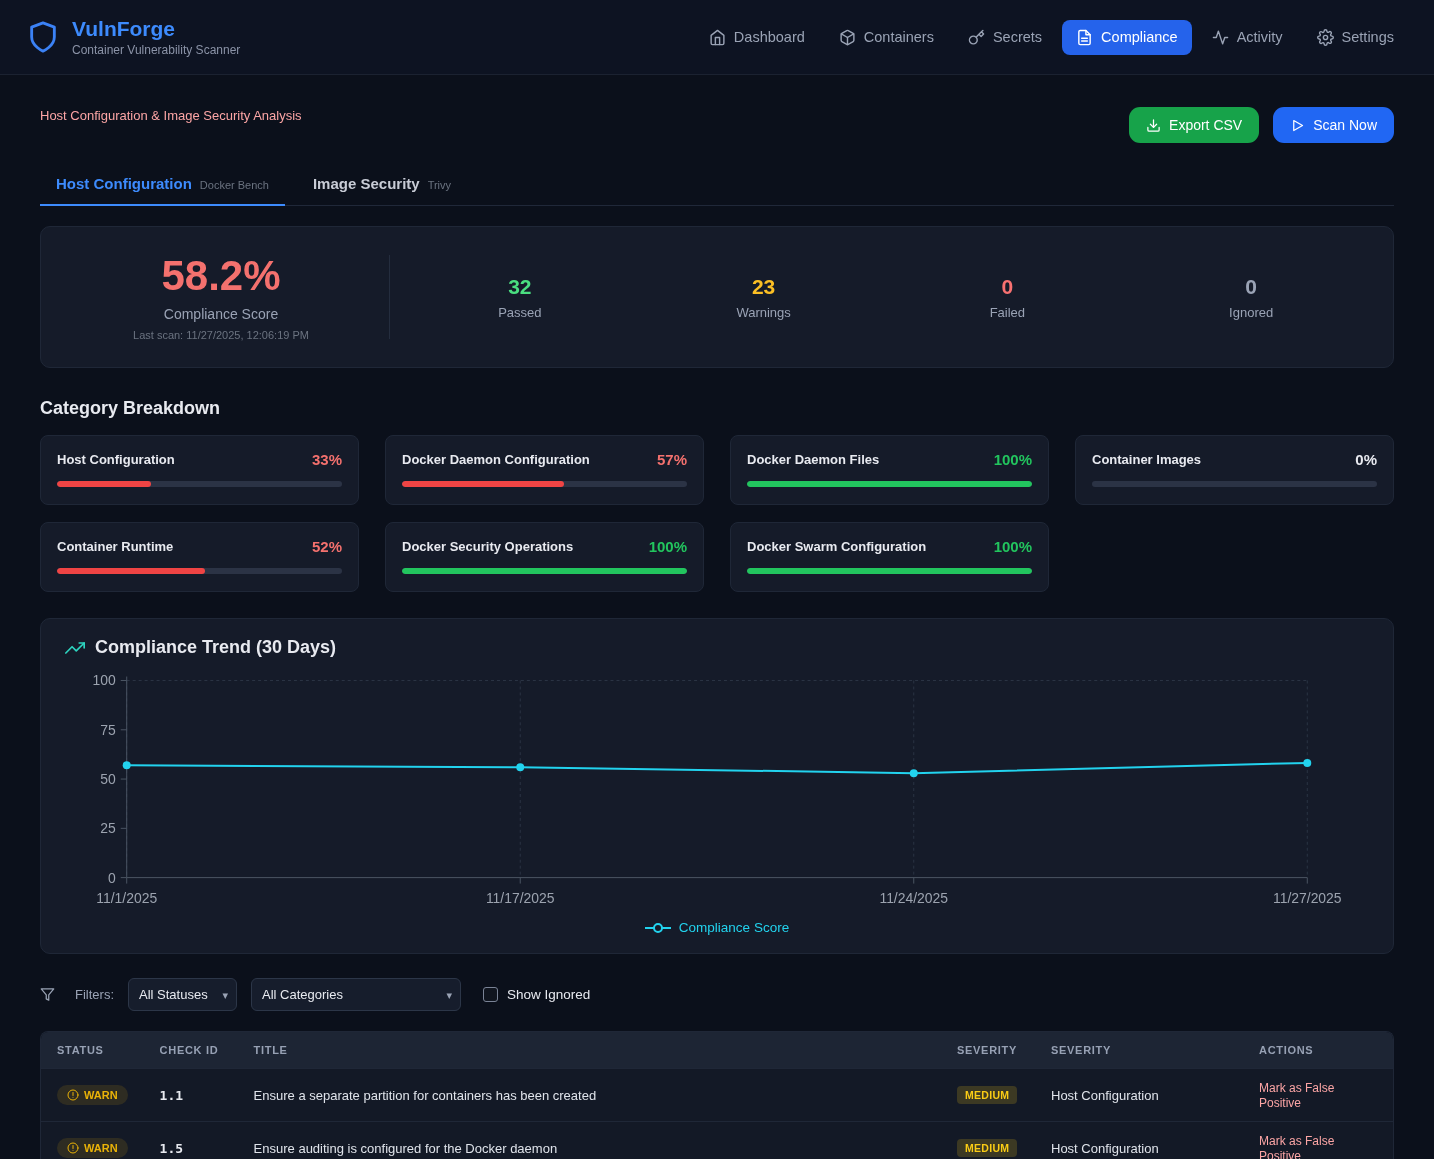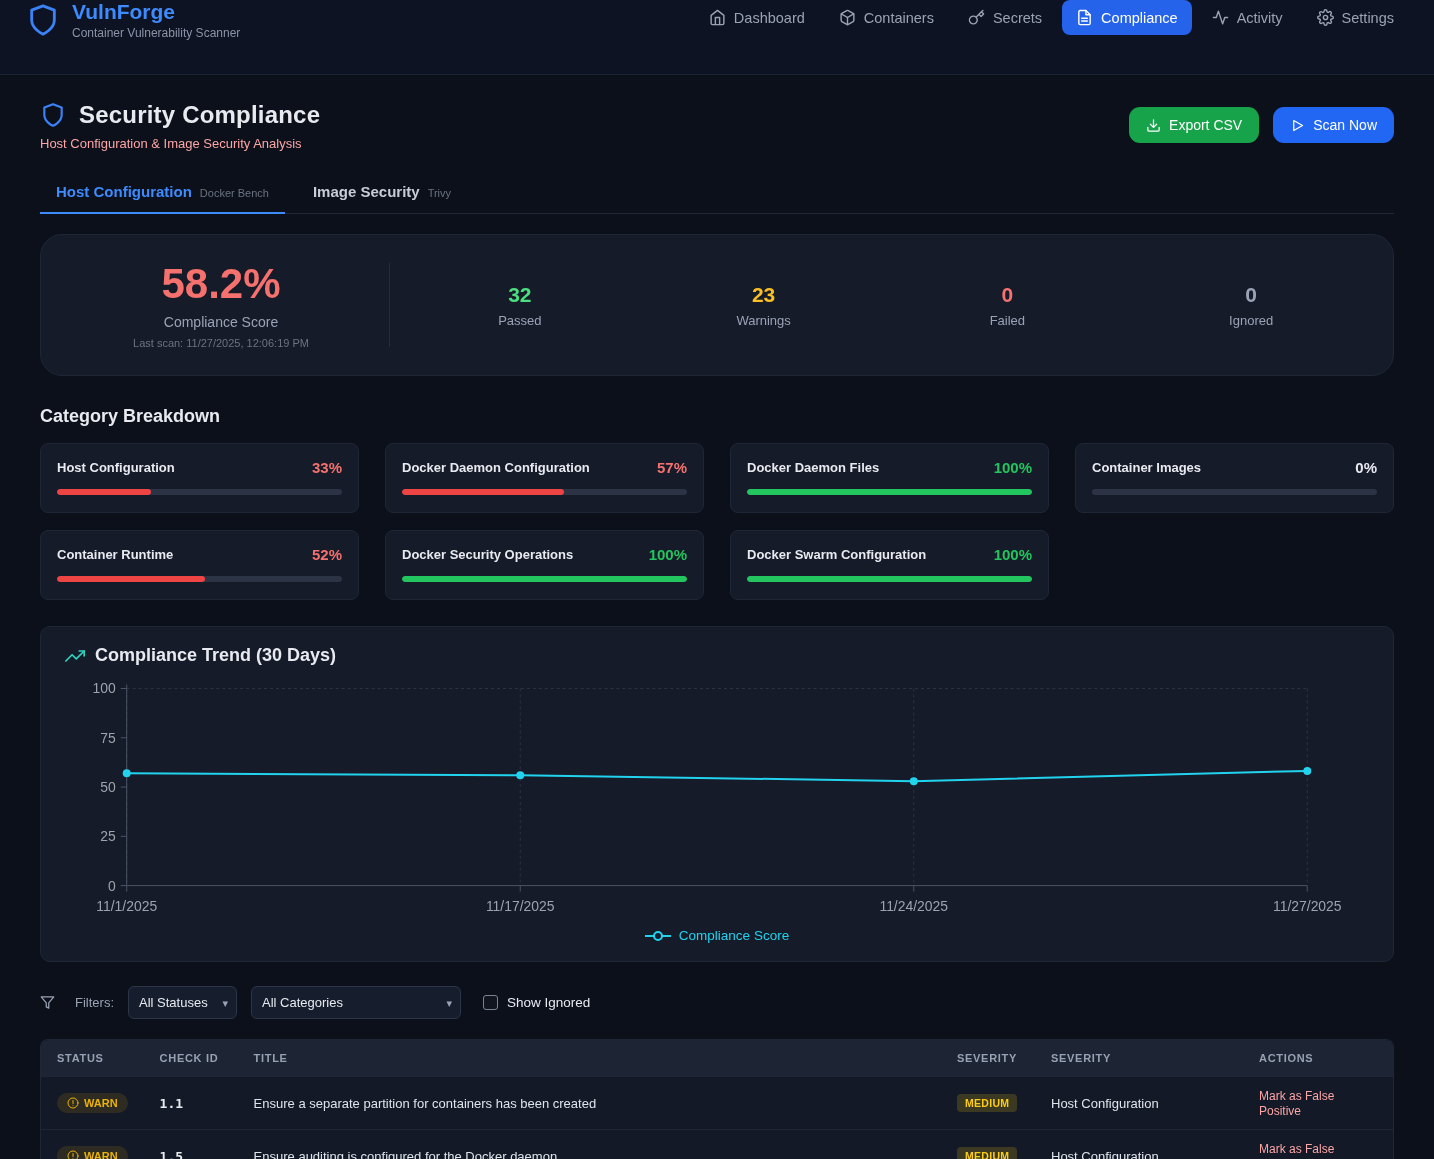--- a/index.html
+++ b/index.html
@@ -1,21 +1,21 @@
 <!DOCTYPE html>
 <html><head>
 <meta charset="utf-8">
 <style>
   *{margin:0;padding:0;box-sizing:border-box}
   html,body{width:1434px;height:1159px;overflow:hidden;background:#0b101b;color:#e8eaf0;
     font-family:"Liberation Sans","DejaVu Sans",sans-serif;font-size:14px}
   svg{display:block}
 
   
-  .navbar{height:75px;display:flex;align-items:flex-start;justify-content:space-between;
+  .navbar{height:75px;display:flex;align-items:center;justify-content:space-between;
     padding:0 26px;background:#0d1322;border-bottom:1px solid #1b2231}
   .brand{display:flex;align-items:center;gap:12px;cursor:pointer}
   .brand-shield{width:34px;height:34px;color:#3b82f6}
   .brand-name{font-size:21px;font-weight:bold;color:#3d8bfd}
   .brand-sub{font-size:12px;color:#8b93a7;margin-top:2px}
   .nav-links{display:flex;align-items:center;gap:6px}
   .nav-item{display:flex;align-items:center;gap:8px;padding:9px 14px;border-radius:8px;
     color:#9aa3b5;font-size:14.5px;cursor:pointer;text-decoration:none}
   .nav-item svg{width:17px;height:17px}
   .nav-item.active{background:#2563eb;color:#fff}
@@ -37,21 +37,21 @@
   .tabs{display:flex;gap:12px;margin:20px 40px 0;border-bottom:1px solid #202839}
   .tab{display:flex;align-items:baseline;gap:8px;padding:12px 16px;cursor:pointer;
     border-bottom:2px solid transparent;margin-bottom:-1px}
   .tab-label{font-size:15px;font-weight:bold;color:#c8ccd6}
   .tab.active .tab-label{color:#3d8bfd}
   .tab.active{border-bottom-color:#3d8bfd}
   .tab-tag{font-size:11px;color:#6b7380}
 
   
   .summary{display:flex;align-items:center;margin:20px 40px 0;background:#151b29;
-    border:1px solid #1f2737;border-radius:22px;padding:26px 20px}
+    border:1px solid #1f2737;border-radius:10px;padding:26px 20px}
   .score-block{width:320px;text-align:center}
   .score-value{font-size:42px;font-weight:bold;color:#f4716e;line-height:1.1}
   .score-label{font-size:14px;color:#9aa3b5;margin-top:7px}
   .score-scan{font-size:11px;color:#6b7380;margin-top:7px}
   .v-divider{width:1px;align-self:stretch;background:#242d3e;margin:2px 8px}
   .stats{flex:1;display:flex}
   .stat{flex:1;text-align:center}
   .stat-value{font-size:21px;font-weight:bold}
   .stat-label{font-size:13px;color:#9aa3b5;margin-top:6px}
   .c-green{color:#4ade80}.c-yellow{color:#fbbf24}.c-red{color:#f87171}.c-gray{color:#9aa3b5}
@@ -169,26 +169,20 @@
           <circle cx="12" cy="12" r="3"></circle>
           <path d="M19.4 15a1.65 1.65 0 0 0 .33 1.82l.06.06a2 2 0 0 1 0 2.83 2 2 0 0 1-2.83 0l-.06-.06a1.65 1.65 0 0 0-1.82-.33 1.65 1.65 0 0 0-1 1.51V21a2 2 0 0 1-2 2 2 2 0 0 1-2-2v-.09A1.65 1.65 0 0 0 9 19.4a1.65 1.65 0 0 0-1.82.33l-.06.06a2 2 0 0 1-2.83 0 2 2 0 0 1 0-2.83l.06-.06a1.65 1.65 0 0 0 .33-1.82 1.65 1.65 0 0 0-1.51-1H3a2 2 0 0 1-2-2 2 2 0 0 1 2-2h.09A1.65 1.65 0 0 0 4.6 9a1.65 1.65 0 0 0-.33-1.82l-.06-.06a2 2 0 0 1 0-2.83 2 2 0 0 1 2.83 0l.06.06a1.65 1.65 0 0 0 1.82.33H9a1.65 1.65 0 0 0 1-1.51V3a2 2 0 0 1 2-2 2 2 0 0 1 2 2v.09a1.65 1.65 0 0 0 1 1.51 1.65 1.65 0 0 0 1.82-.33l.06-.06a2 2 0 0 1 2.83 0 2 2 0 0 1 0 2.83l-.06.06a1.65 1.65 0 0 0-.33 1.82V9a1.65 1.65 0 0 0 1.51 1H21a2 2 0 0 1 2 2 2 2 0 0 1-2 2h-.09a1.65 1.65 0 0 0-1.51 1z"></path>
         </svg>
       <span>Settings</span>
     </a>
   </nav>
 </header>
 
 <section class="page-head">
   <div>
-    <div class="title-row">
-      <svg viewBox="0 0 24 24" fill="none" stroke="currentColor" stroke-width="2" stroke-linecap="round" stroke-linejoin="round">
-          <path d="M12 22s8-3.5 8-10V5l-8-3-8 3v7c0 6.5 8 10 8 10z"></path>
-        </svg>
-      <h1>Security Compliance</h1>
-    </div>
     <p class="page-sub">Host Configuration &amp; Image Security Analysis</p>
   </div>
   <div class="head-actions">
     <button class="btn green">
       <svg viewBox="0 0 24 24" fill="none" stroke="currentColor" stroke-width="2" stroke-linecap="round" stroke-linejoin="round">
           <path d="M21 15v4a2 2 0 0 1-2 2H5a2 2 0 0 1-2-2v-4"></path>
           <polyline points="7 10 12 15 17 10"></polyline>
           <line x1="12" y1="15" x2="12" y2="3"></line>
         </svg>
       <span>Export CSV</span>

